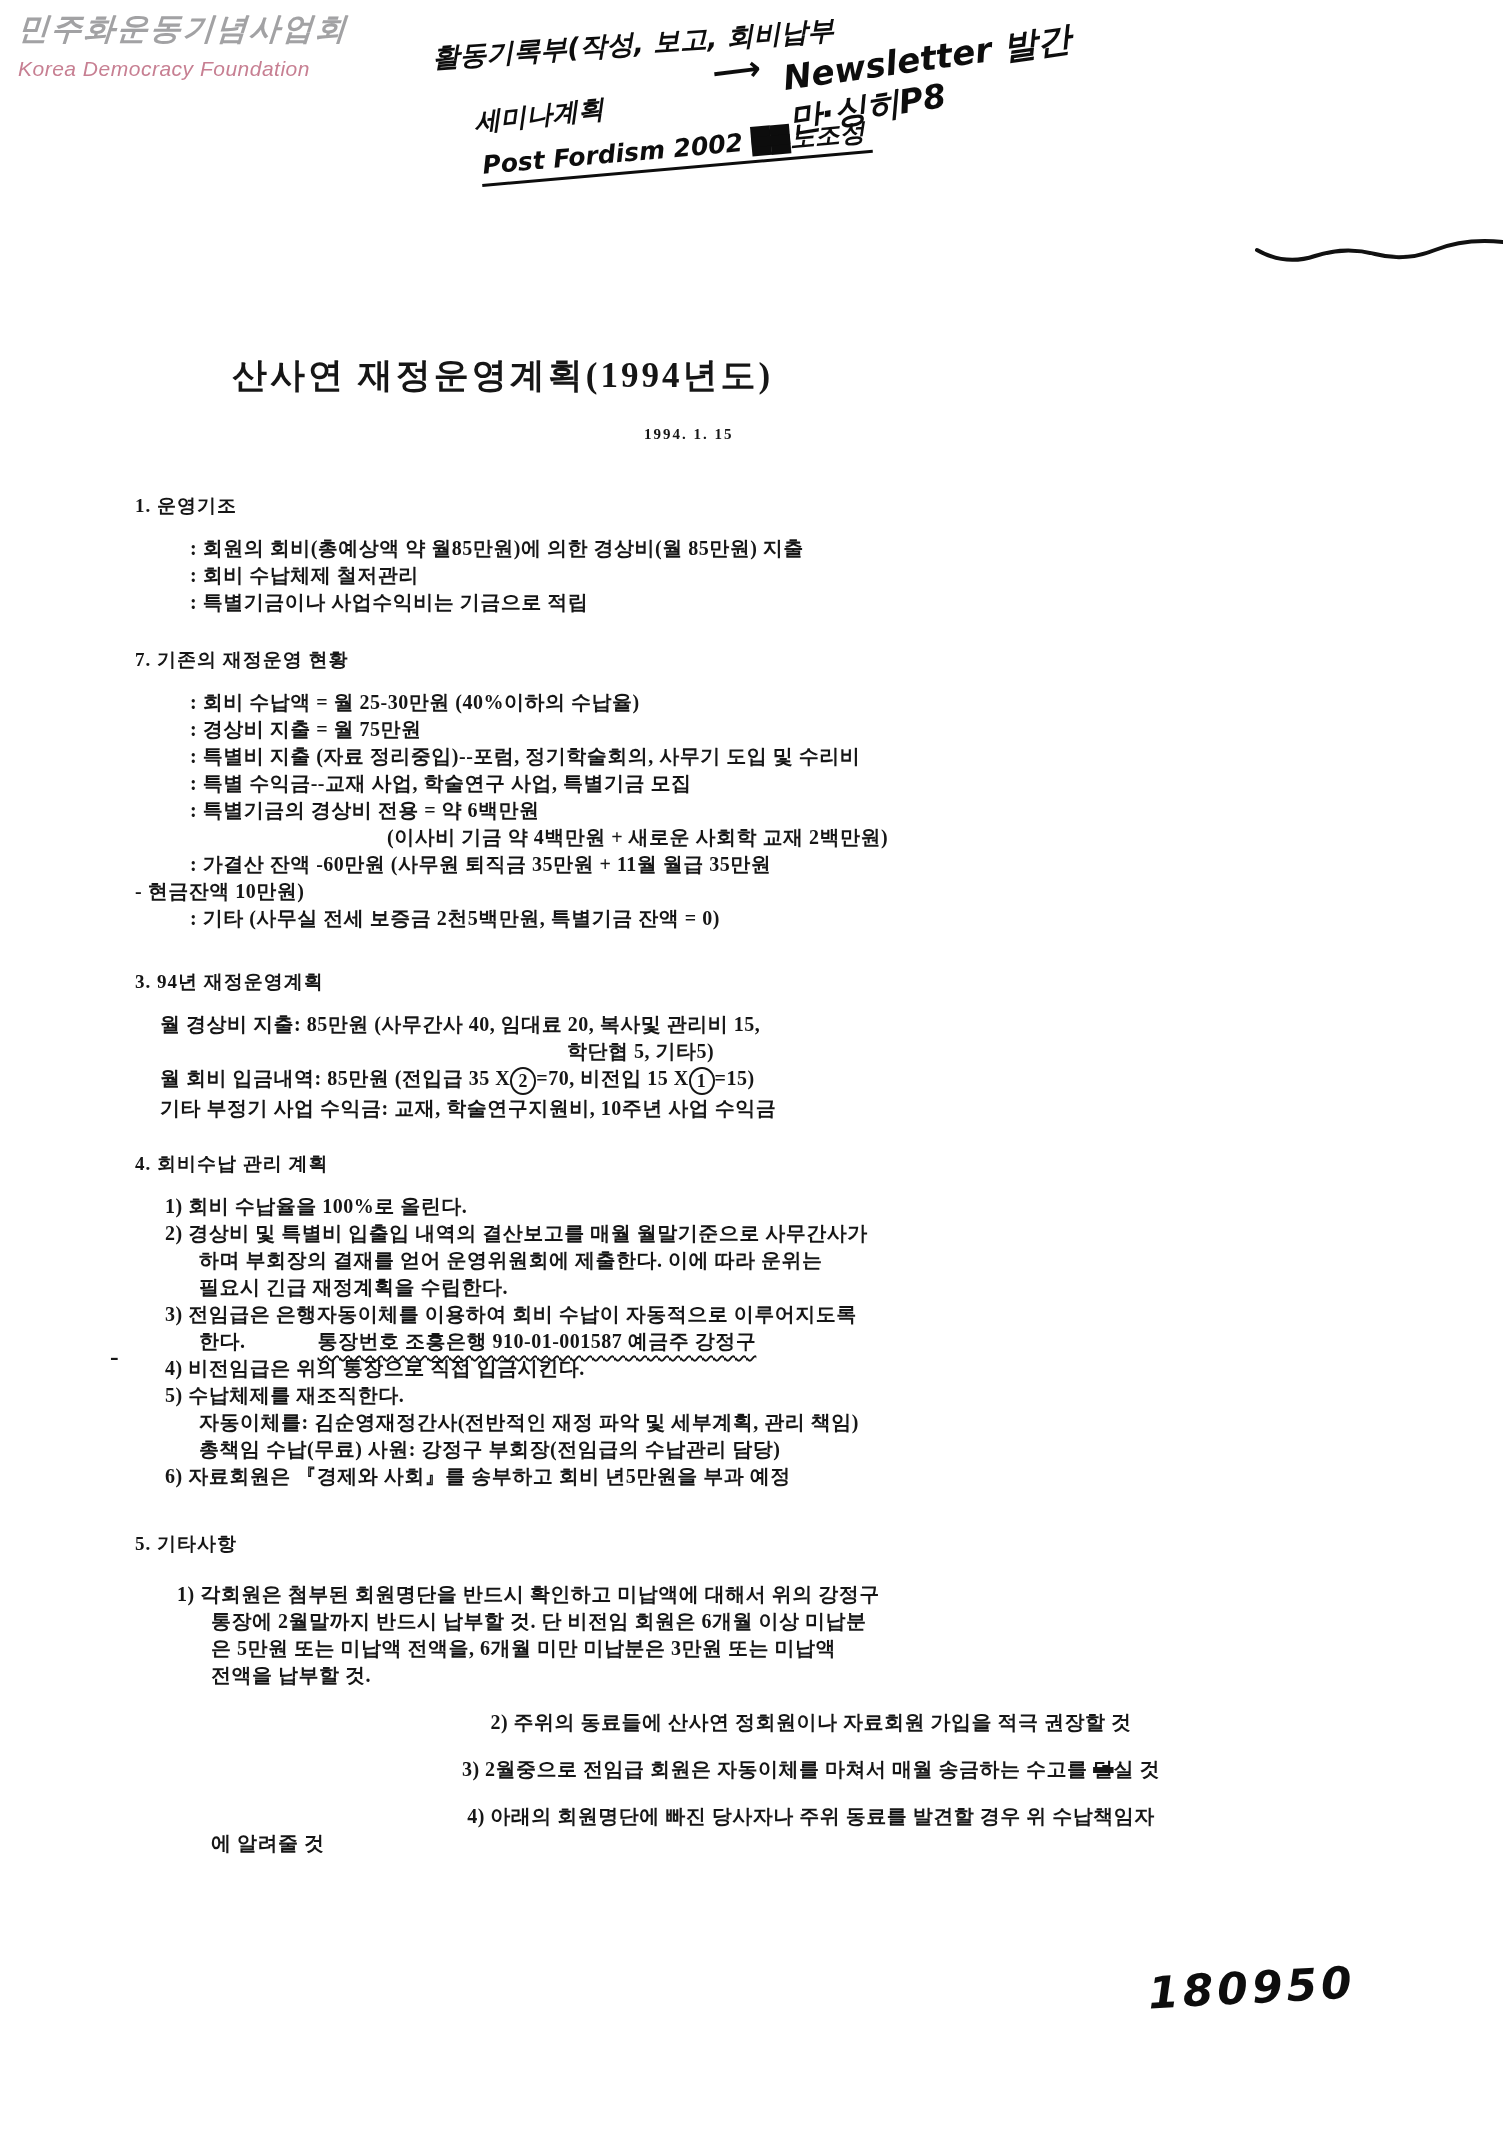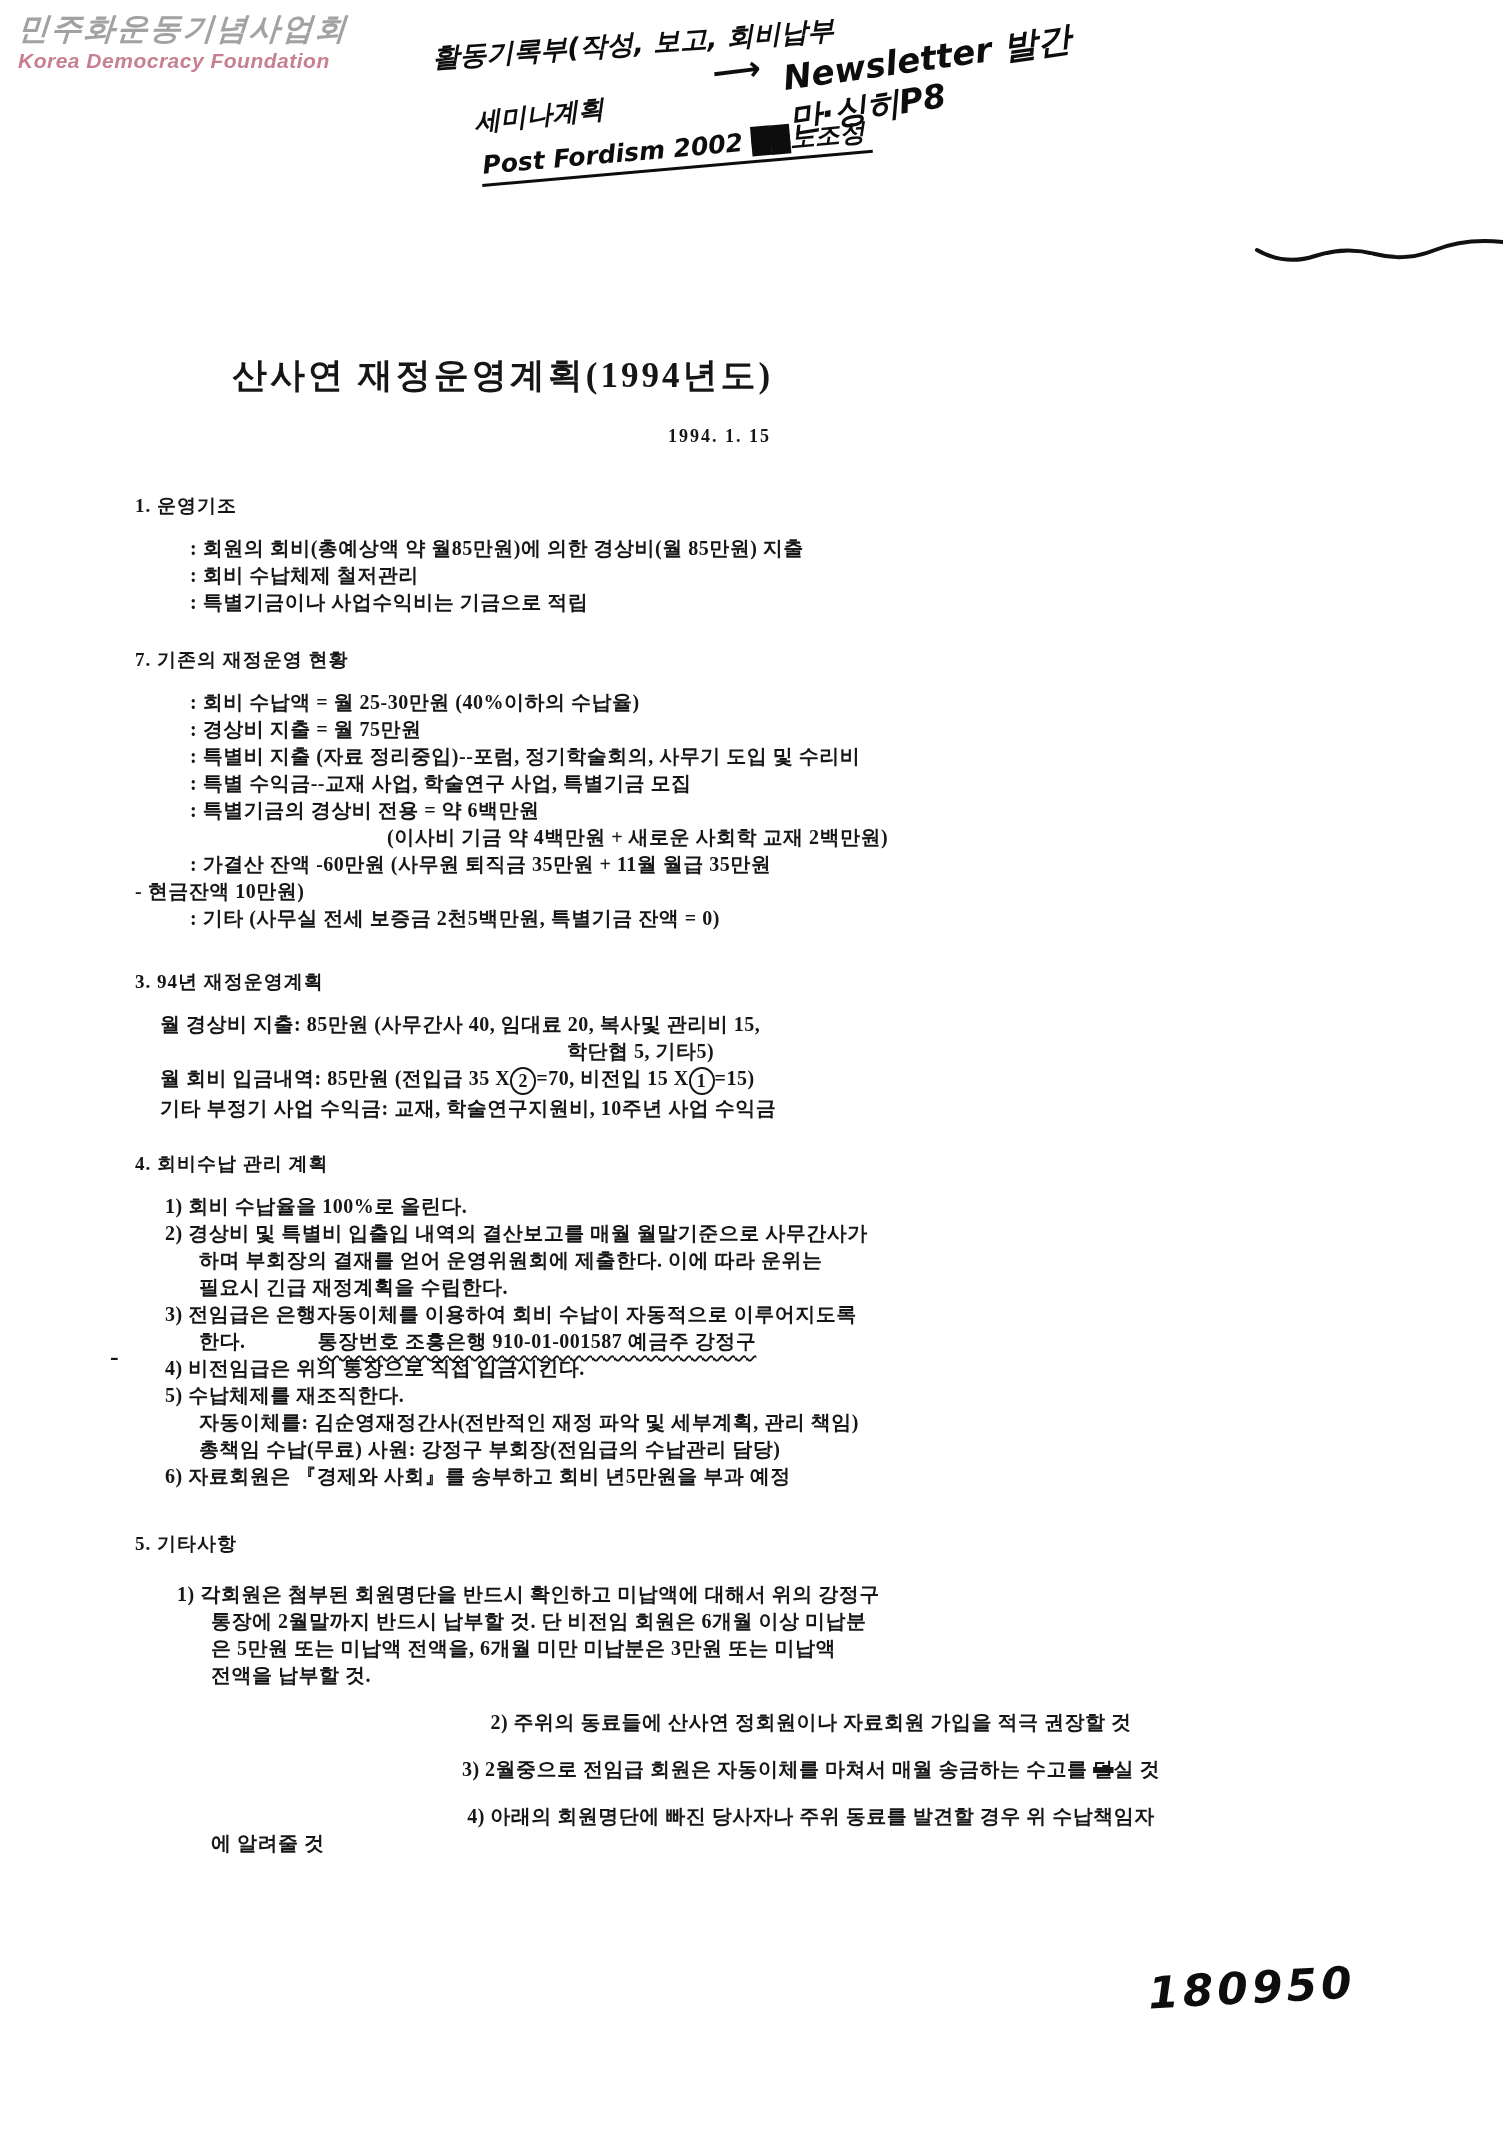--- a/index.html
+++ b/index.html
@@ -15,22 +15,22 @@
   
   .logo{position:absolute;left:18px;top:10px;}
   .logo-kr{
     font-family:"DejaVu Sans",sans-serif;
     font-size:31px;font-weight:bold;font-style:italic;
     color:#a2a2a4;letter-spacing:2px;line-height:1.2;
     transform:skewX(-4deg);
   }
   .logo-en{
     font-family:"Liberation Sans","DejaVu Sans",sans-serif;
-    font-size:21px;font-weight:bold;font-style:italic;
-    color:#c77f92;letter-spacing:0.5px;margin-top:2px;
+    font-size:21px;font-weight:normal;font-style:italic;
+    color:#c77f92;letter-spacing:0.5px;margin-top:10px;
   }
   
   .hand{
     position:absolute;
     font-family:"DejaVu Sans",sans-serif;
     font-style:italic;font-weight:bold;color:#0d0d0d;
     white-space:nowrap;
   }
   .hw1{left:432px;top:26px;font-size:27px;transform:rotate(-4deg);}
   .hw-arrow{left:712px;top:50px;font-size:34px;transform:rotate(-7deg);}
@@ -42,22 +42,22 @@
   .hw5 .struck{ text-decoration:line-through;text-decoration-thickness:10px; }
   .hw-num{left:1148px;top:1962px;font-size:44px;letter-spacing:4px;transform:rotate(-3deg);}
   
   .stray{position:absolute;left:1255px;top:232px;}
   
   .title{
     position:absolute;left:232px;top:352px;
     font-size:35px;font-weight:bold;letter-spacing:3px;
   }
   .docdate{
-    position:absolute;left:668px;top:426px;
-    font-size:18px;font-weight:bold;letter-spacing:2px;
+    position:absolute;left:644px;top:426px;
+    font-size:15px;font-weight:bold;letter-spacing:2px;
   }
   .body-text{
     position:absolute;left:135px;top:492px;width:1310px;
     font-size:20px;line-height:27px;font-weight:600;letter-spacing:0.5px;
   }
   .body-text .h{font-size:19px;font-weight:bold;letter-spacing:1px;}
   .mt-s2{margin-top:30px;}
   .mt-s3{margin-top:36px;}
   .mt-s4{margin-top:28px;}
   .mt-s5{margin-top:40px;}

